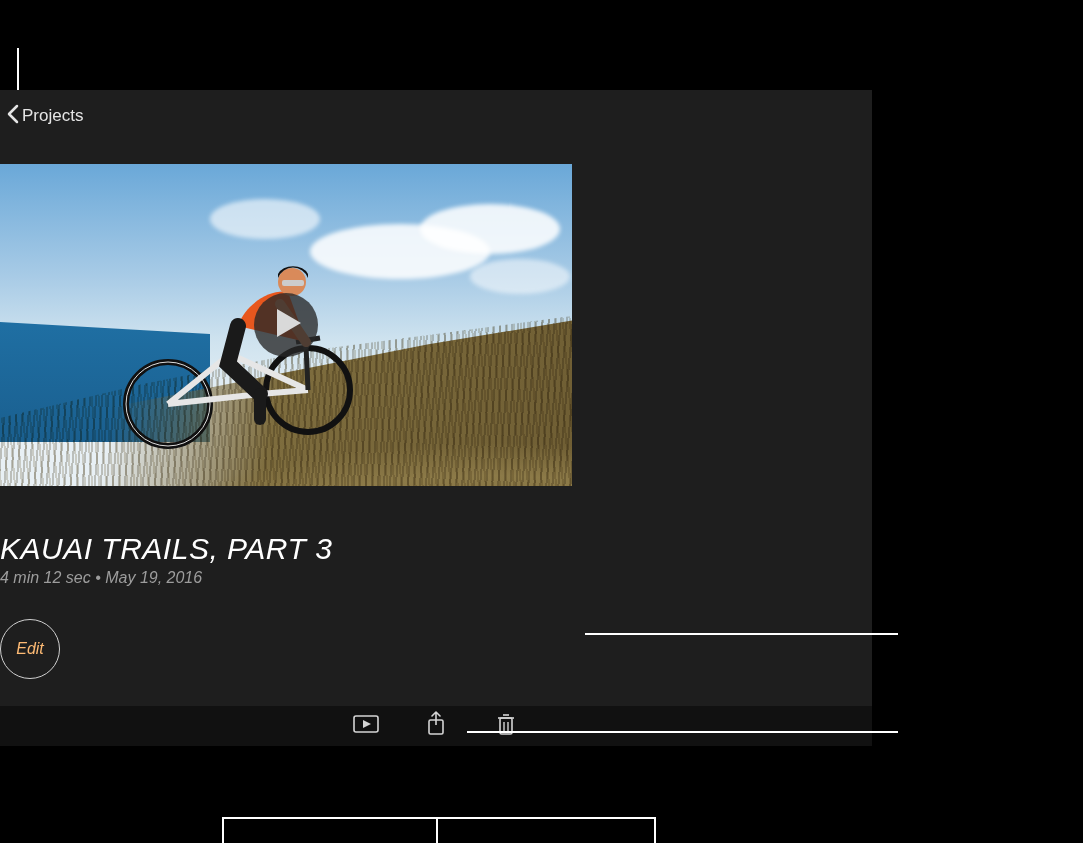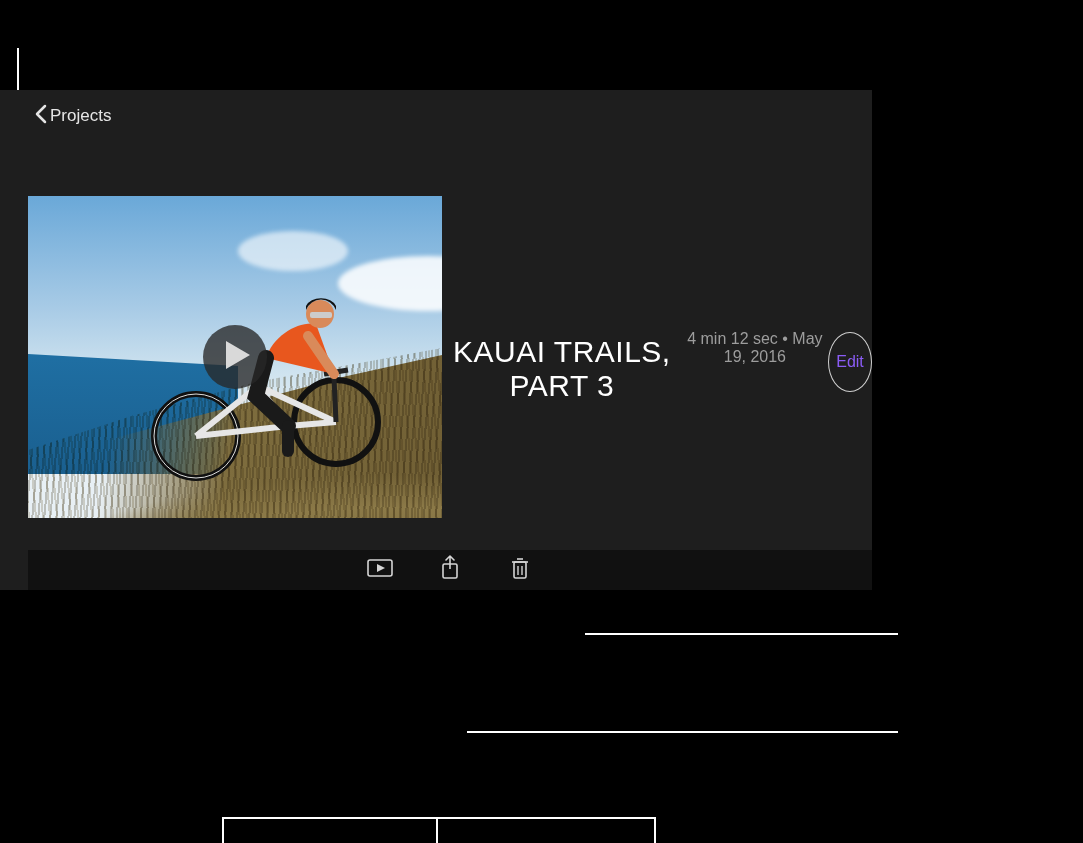--- a/index.html
+++ b/index.html
@@ -21,47 +21,47 @@
     width: 2px;
     height: 42px;
     background: #fff;
   }
 
   .app-panel {
     position: absolute;
     left: 0;
     top: 90px;
     width: 872px;
-    height: 500px;
+    height: 656px;
     background: #1e1e1e;
     display: flex;
     flex-direction: column;
-    padding-left: 28px;
   }
 
   .navbar {
     height: 52px;
     display: flex;
     align-items: center;
     padding: 0 6px;
   }
   .back-btn {
     display: flex;
     align-items: center;
     color: #e5e5e5;
     font-size: 17px;
     cursor: pointer;
   }
   .back-btn svg { margin-right: 2px; }
 
   .content {
     flex: 1;
     display: flex;
-    flex-direction: row;
-    align-items: center;
+    flex-direction: column;
+    align-items: flex-start;
+    font-style: italic;
   }
 
   .video-thumb {
     margin-top: 22px;
     width: 572px;
     height: 322px;
     position: relative;
     overflow: hidden;
     background: #2a2a2a;
   }
@@ -147,21 +147,21 @@
 
   .edit-btn {
     margin-top: 32px;
     width: 60px; height: 60px;
     border: 1.5px solid #d0d0d0;
     border-radius: 50%;
     display: flex;
     align-items: center;
     justify-content: center;
     font-size: 16px;
-    color: #8b5cf6;
+    color: #fdba74;
     cursor: pointer;
     background: transparent;
   }
 
   .toolbar {
     height: 40px;
     background: #111;
     display: flex;
     align-items: center;
     justify-content: center;

